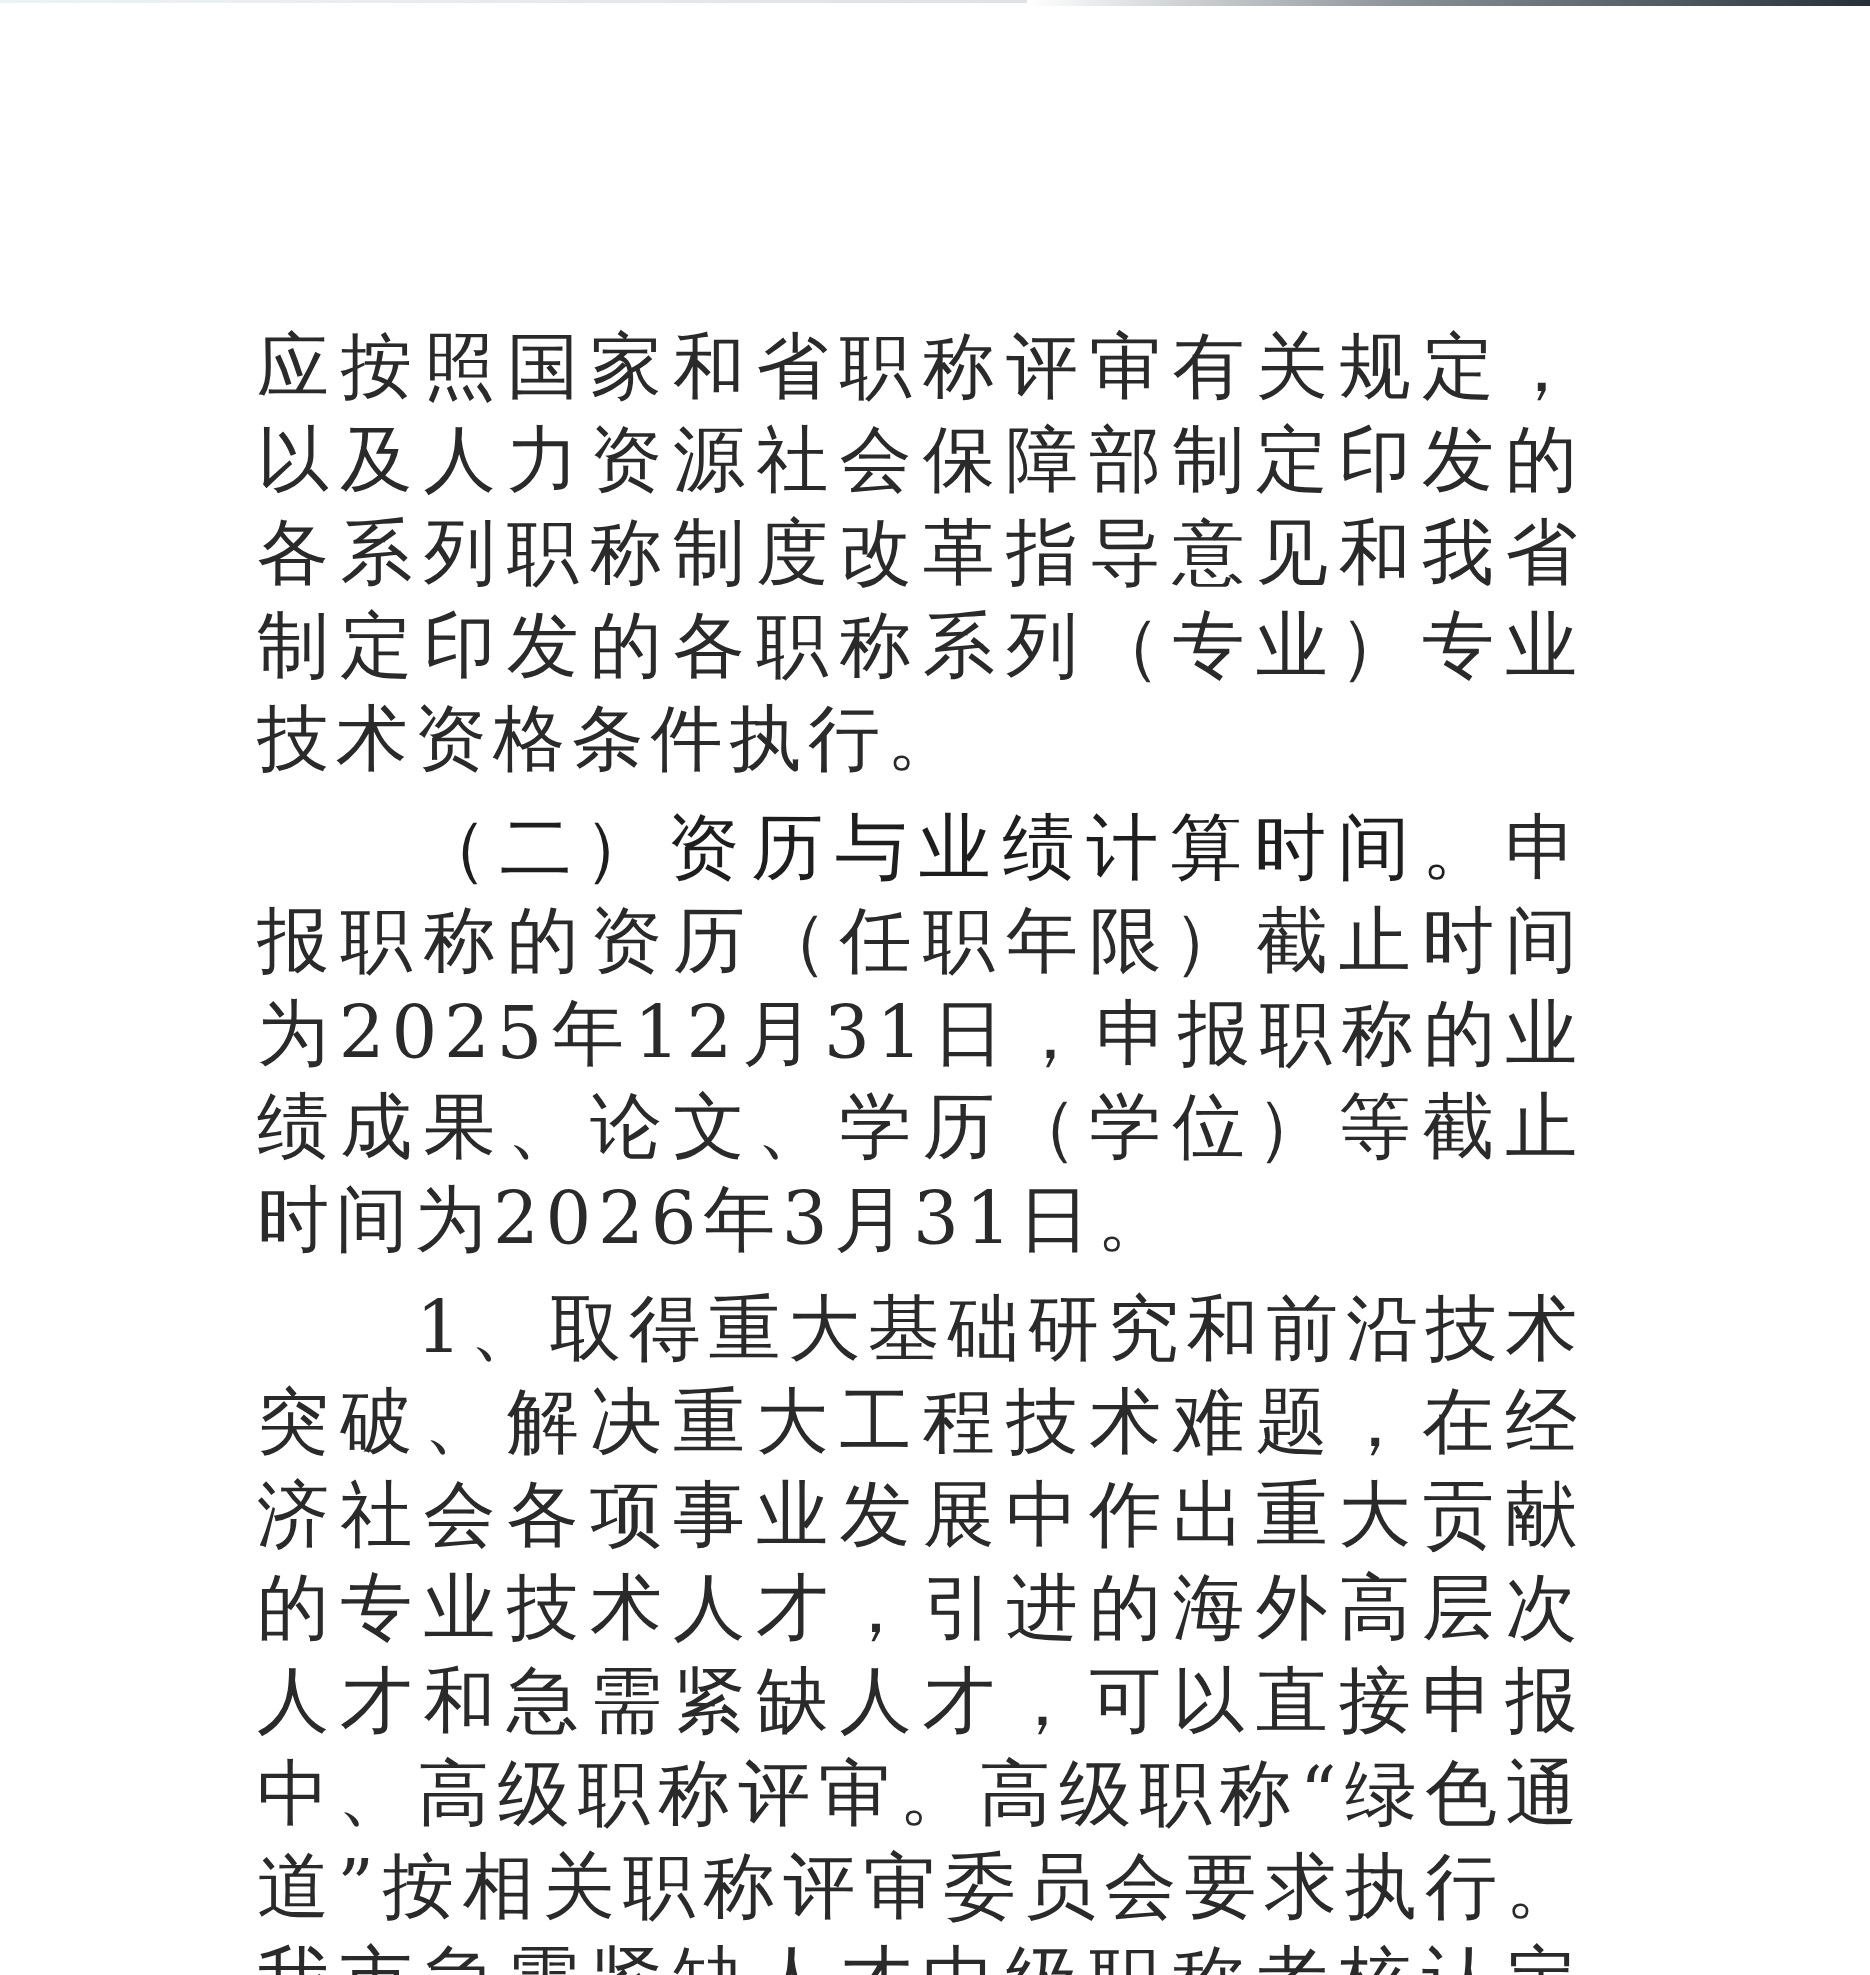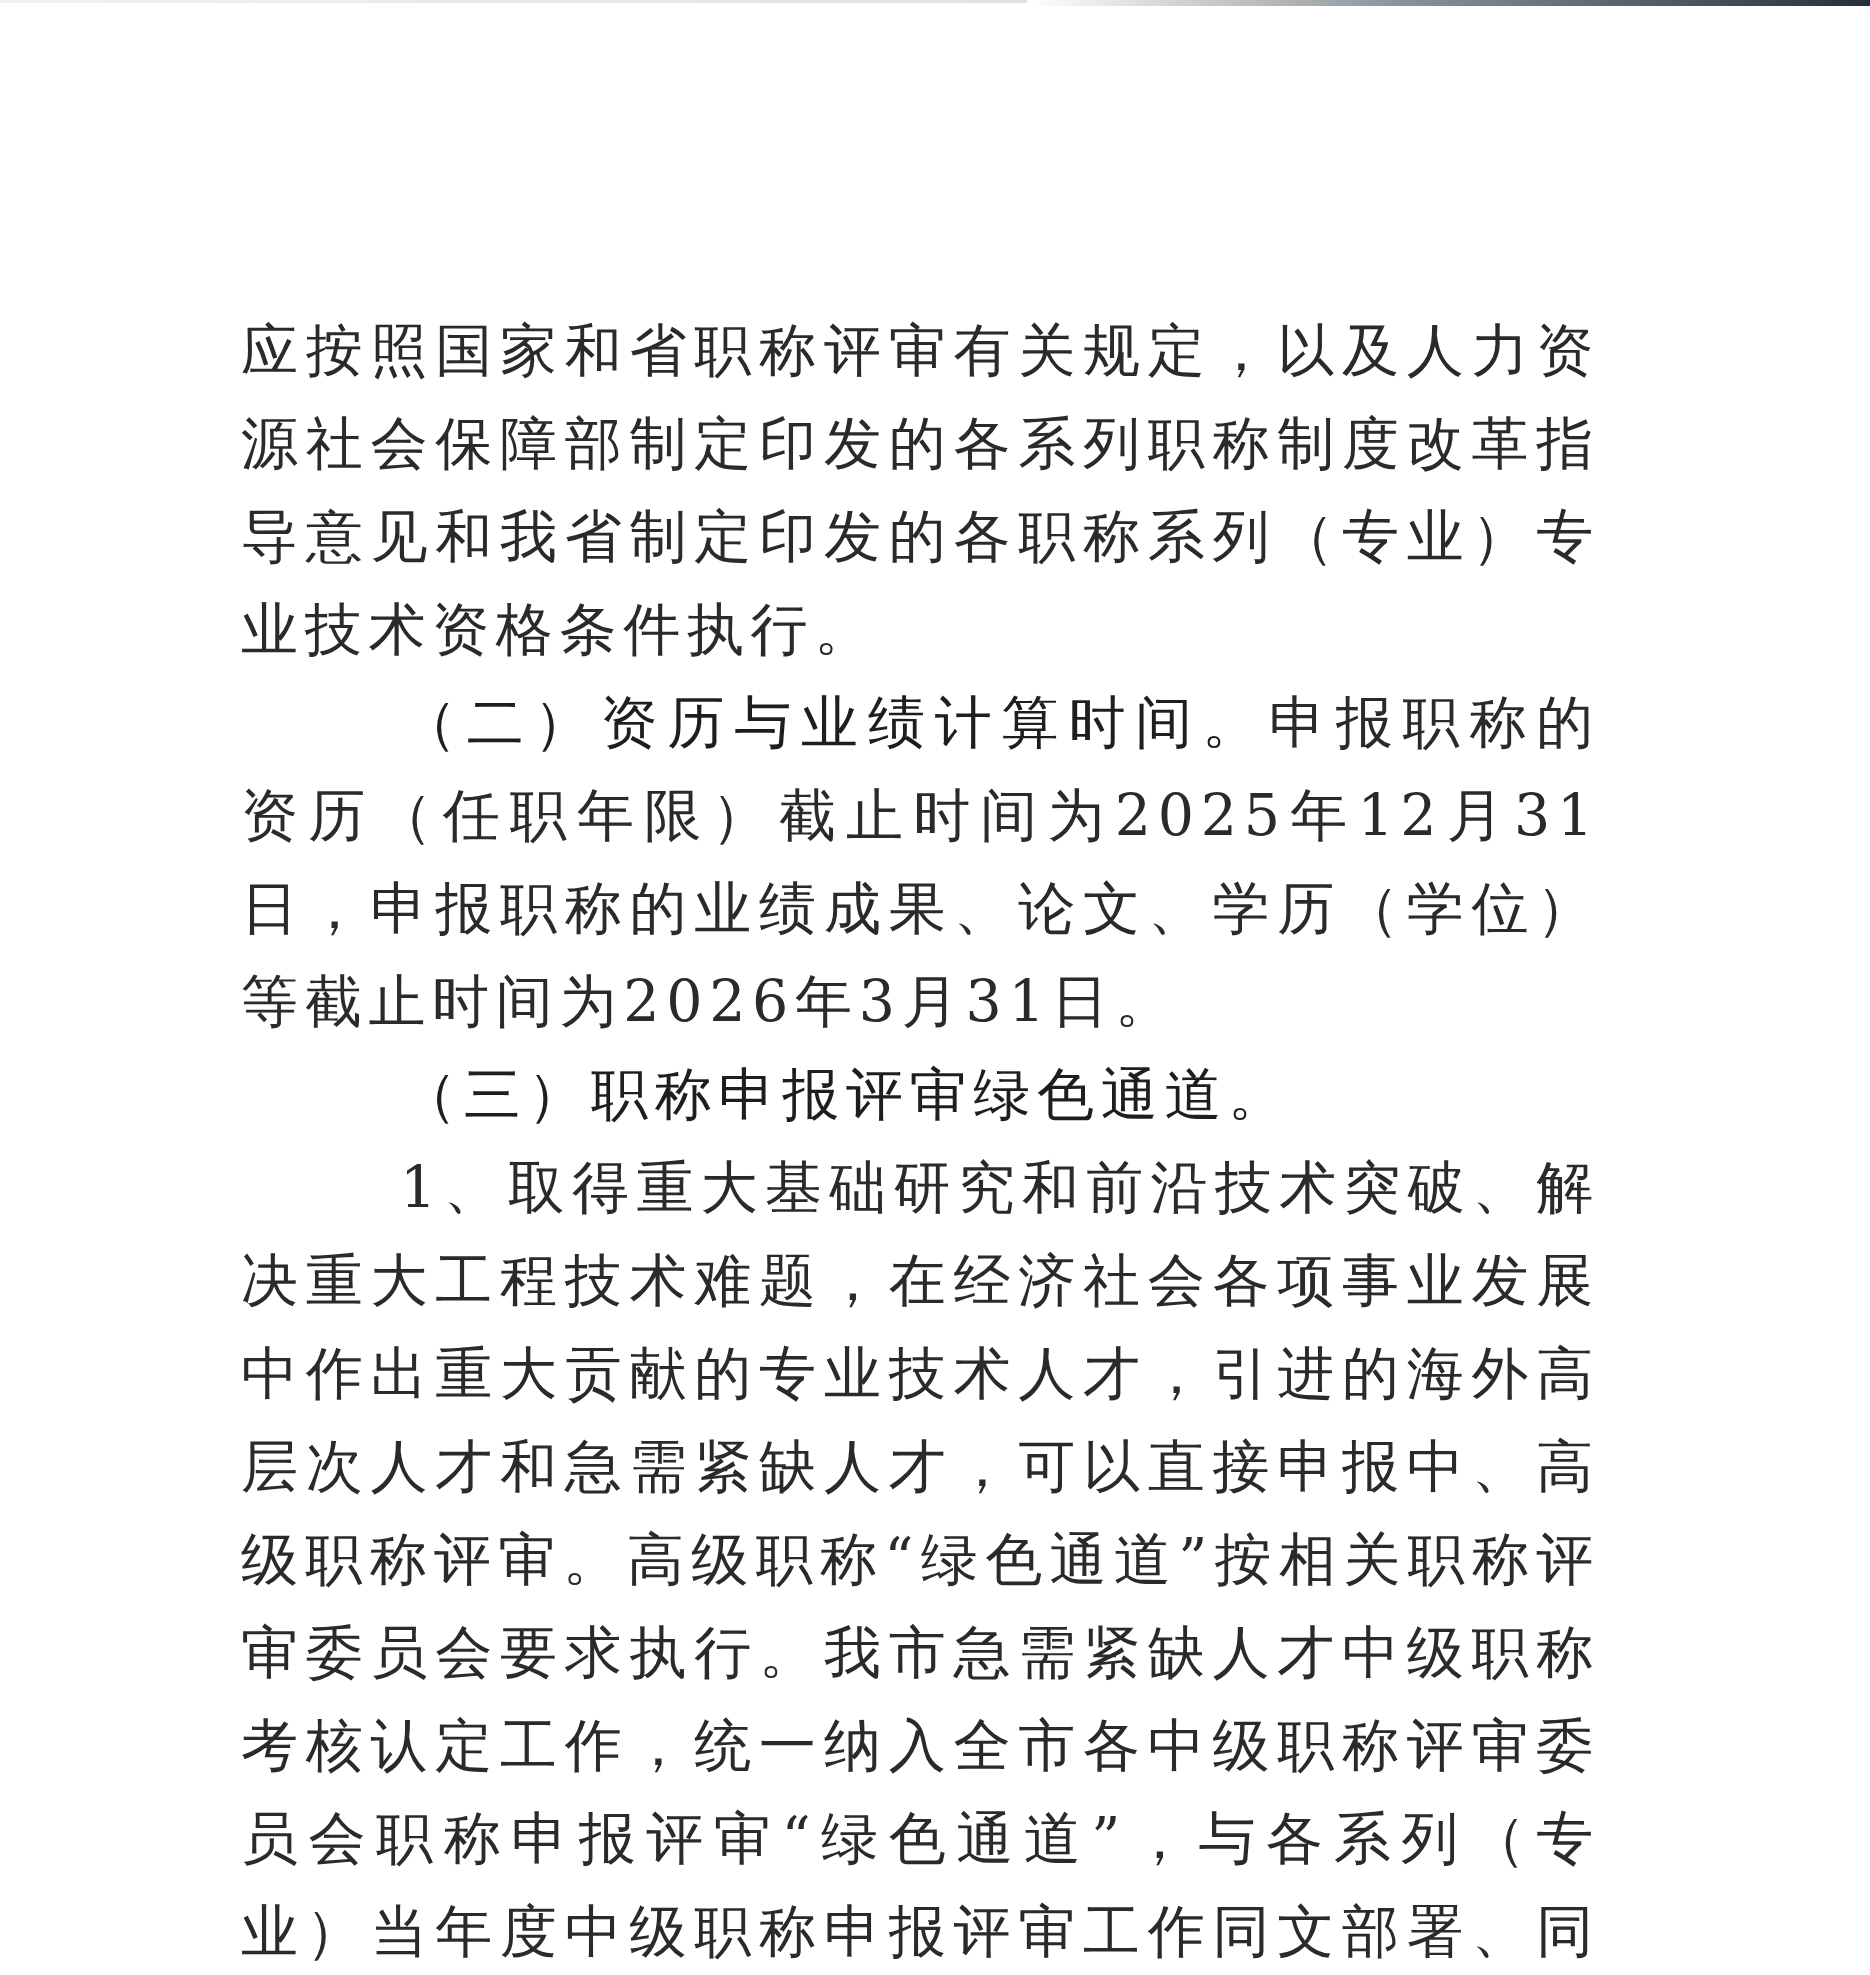--- a/index.html
+++ b/index.html
@@ -31,22 +31,22 @@
       height: 3.2px;
       background: linear-gradient(to right, rgba(200,220,230,0.35), rgba(120,140,150,0.25));
     }
     .page {
       position: absolute;
       left: 241px;
       top: 304px;
       width: 1359px;
     }
     .para {
-      margin: 0;
-      font-size: 57px;
+      margin: 16px;
+      font-size: 72px;
       line-height: 93px;
       letter-spacing: 6.7px;
       text-align: justify;
       text-justify: inter-character;
       word-break: break-all;
     }
     .para.indent {
       text-indent: 159px;
     }
     .para .heading {
@@ -61,20 +61,17 @@
 <div class="scan-shadow"></div>
 
 <div class="page">
   <p class="para">
     <span>应按照国家和省职称评审有关规定，以及人力资源社会保障部制定印发的各系列职称制度改革指导意见和我省制定印发的各职称系列（专业）专业技术资格条件执行。</span>
   </p>
   <p class="para indent">
     <span class="heading">（二）资历与业绩计算时间。</span><span>申报职称的资历（任职年限）截止时间为2025年12月31日，申报职称的业绩成果、论文、学历（学位）等截止时间为2026年3月31日。</span>
   </p>
   <p class="para indent">
-    <span class="heading">（三）职称申报评审绿色通道。</span>
-  </p>
-  <p class="para indent">
     <span>1、取得重大基础研究和前沿技术突破、解决重大工程技术难题，在经济社会各项事业发展中作出重大贡献的专业技术人才，引进的海外高层次人才和急需紧缺人才，可以直接申报中、高级职称评审。高级职称“绿色通道”按相关职称评审委员会要求执行。我市急需紧缺人才中级职称考核认定工作，统一纳入全市各中级职称评审委员会职称申报评审“绿色通道”，与各系列（专业）当年度中级职称申报评审工作同文部署、同步开展。</span>
   </p>
 
 </div>
 
 
 </body></html>

